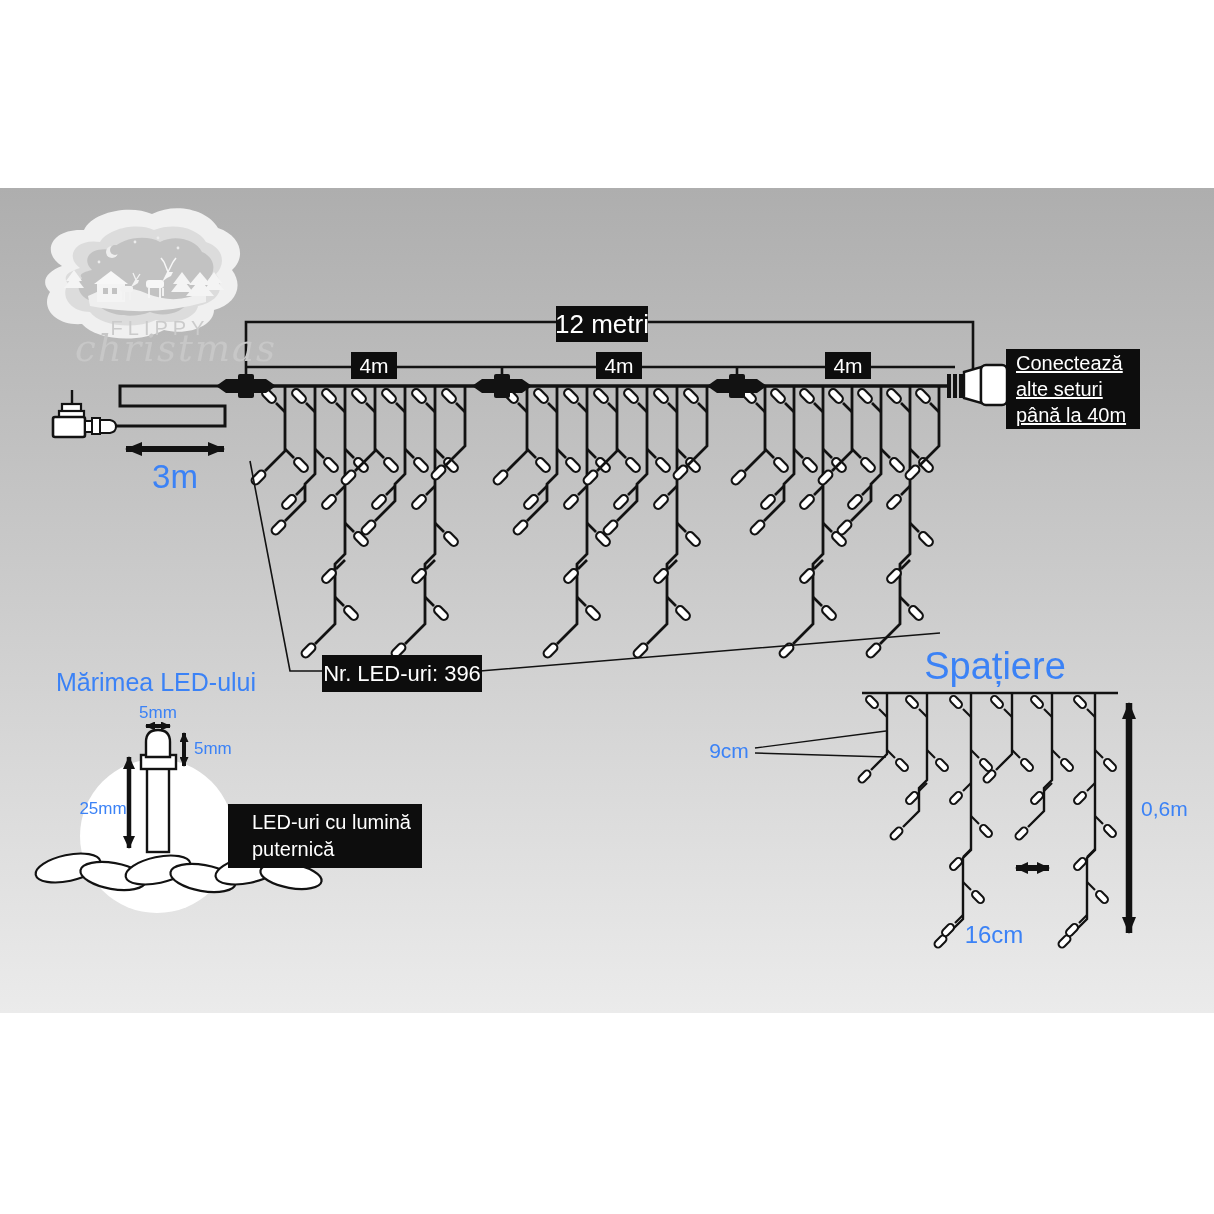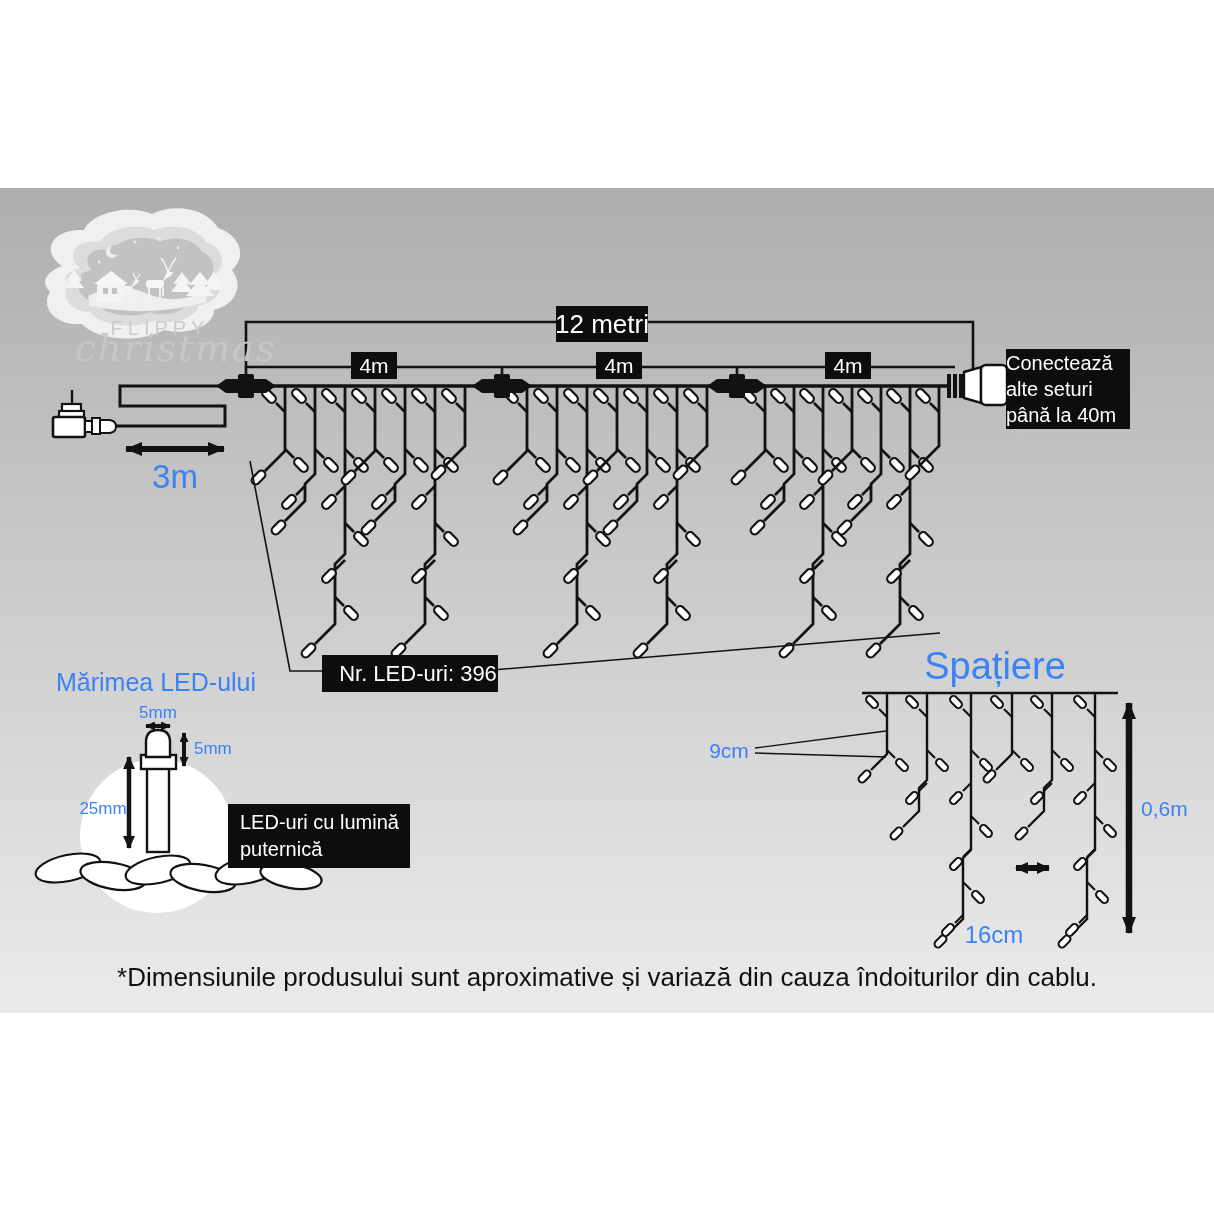--- a/index.html
+++ b/index.html
@@ -461,39 +461,38 @@
   <div class="lbl brand1 ctrx" style="left:160px;top:317px;">FLIPPY</div>
   <div class="lbl brand2 ctrx" style="left:176px;top:327px;">christmas</div>
 
 
   <div class="blackbox" style="left:556px;top:306px;width:92px;height:36px;font-size:26px;">12 metri</div>
 
   <div class="blackbox" style="left:351px;top:352px;width:46px;height:27px;font-size:21px;">4m</div>
   <div class="blackbox" style="left:596px;top:352px;width:46px;height:27px;font-size:21px;">4m</div>
   <div class="blackbox" style="left:825px;top:352px;width:46px;height:27px;font-size:21px;">4m</div>
 
-  <div class="blackbox left" style="left:1006px;top:349px;width:124px;height:80px;font-size:20px;line-height:26px;">
+  <div class="blackbox left" style="left:1006px;top:349px;width:124px;height:80px;font-size:20px;line-height:26px;padding-left:10px;text-decoration:underline;">
     <span>Conectează</span>
     <span>alte seturi</span>
     <span>până la 40m</span>
   </div>
 
   <div class="lbl ctr" style="left:175px;top:477px;font-size:33px;">3m</div>
 
-  <div class="blackbox" style="left:322px;top:655px;width:160px;height:37px;font-size:22px;padding-left:16px;">Nr. LED-uri: 396</div>
+  <div class="blackbox" style="left:322px;top:655px;width:160px;height:37px;font-size:22px;">Nr. LED-uri: 396</div>
 
   <div class="lbl" style="left:56px;top:668px;font-size:25px;">Mărimea LED-ului</div>
   <div class="lbl ctr" style="left:158px;top:713px;font-size:17px;">5mm</div>
   <div class="lbl ctry" style="left:194px;top:749px;font-size:17px;">5mm</div>
   <div class="lbl ctr" style="left:103px;top:809px;font-size:17px;">25mm</div>
 
-  <div class="blackbox left" style="left:228px;top:804px;width:170px;height:64px;font-size:20px;line-height:27px;padding-left:12px;">
+  <div class="blackbox left" style="left:228px;top:804px;width:170px;height:64px;font-size:20px;line-height:27px;padding-left:24px;">
     <span>LED-uri cu lumină</span>
     <span>puternică</span>
   </div>
 
   <div class="lbl ctrx" style="left:995px;top:645px;font-size:38px;">Spațiere</div>
   <div class="lbl ctr" style="left:729px;top:751px;font-size:21px;">9cm</div>
   <div class="lbl ctr" style="left:994px;top:888px;font-size:24px;margin-top:47px;">16cm</div>
   <div class="lbl ctry" style="left:1141px;top:809px;font-size:21px;">0,6m</div>
 
-  <div class="footer">*Dimensiunile produsului sunt aproximative și variază din cauza îndoiturilor din cablu.</div>
 </div>
 
 </body></html>

